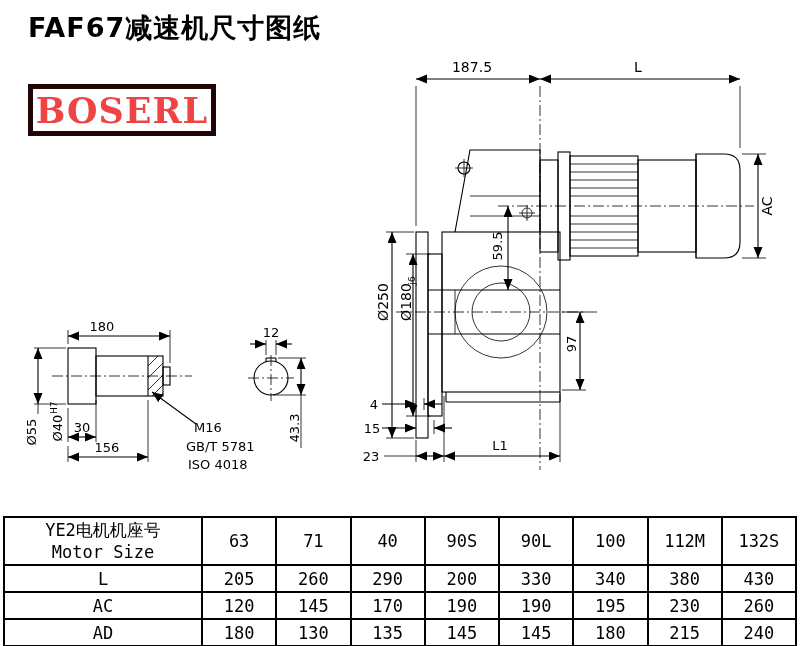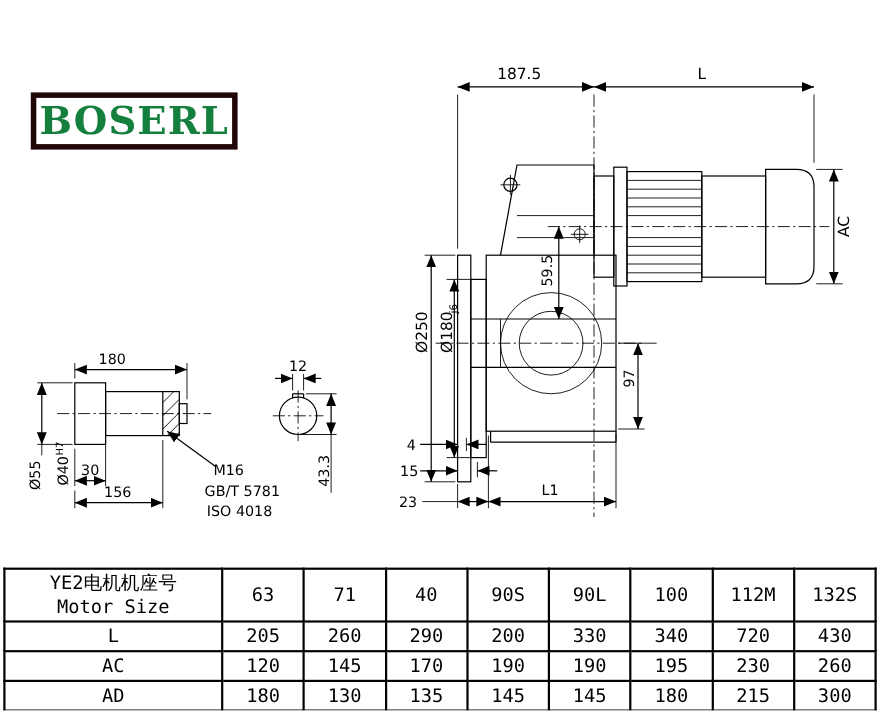--- a/index.html
+++ b/index.html
@@ -1,40 +1,41 @@
 <!DOCTYPE html>
 <html><head>
 <meta charset="utf-8">
 <style>
   html,body{margin:0;padding:0;background:#fff;}
   .stage{position:relative;width:800px;height:646px;background:#fff;overflow:hidden;
          font-family:"DejaVu Sans",sans-serif;color:#000;}
   .title{position:absolute;left:28px;top:10px;font-size:27px;font-weight:bold;letter-spacing:1px;}
   .logo{position:absolute;left:28px;top:84px;width:178px;height:42px;border:5px solid #200606;
         display:flex;align-items:center;justify-content:center;background:#fff;}
-  .logo span{font-family:"DejaVu Serif",serif;font-size:35px;font-weight:bold;color:#15803d;
+  .logo span{font-family:"DejaVu Serif",serif;font-size:35px;font-weight:bold;color:#ef4444;
              letter-spacing:1px;line-height:1;}
   svg.draw{position:absolute;left:0;top:0;}
   .ln{stroke:#000;stroke-width:1.1;fill:none;}
   .tn{stroke:#000;stroke-width:0.8;fill:none;}
   .cl{stroke:#000;stroke-width:0.8;fill:none;stroke-dasharray:11 3 2 3;}
   text{fill:#000;font-family:"DejaVu Sans",sans-serif;}
   .tblwrap{position:absolute;left:3px;top:516px;width:794px;}
   table{border-collapse:collapse;width:100%;table-layout:fixed;
         font-family:"DejaVu Sans Mono","DejaVu Sans",monospace;}
   th,td{border:2px solid #000;text-align:center;padding:0;font-weight:normal;color:#000;}
   thead th{height:46px;font-size:17px;}
   tbody td{height:25px;font-size:17px;}
   .hdr div{line-height:1.3;}
 </style>
 </head>
 <body>
 
 <div class="stage">
 
+  <div class="title">FAF67减速机尺寸图纸</div>
 
   <div class="logo">
     <span>BOSERL</span>
   </div>
 
   <svg class="draw" width="800" height="516" viewBox="0 0 800 516">
     <defs>
       <marker id="arr" markerUnits="userSpaceOnUse" markerWidth="12" markerHeight="10" refX="11" refY="4.5" orient="auto-start-reverse">
         <path d="M0,0 L11,4.5 L0,9 Z" fill="#000"></path>
       </marker>
@@ -234,21 +235,21 @@
       </thead>
       <tbody>
         <tr>
           <td>L</td>
           <td>205</td>
           <td>260</td>
           <td>290</td>
           <td>200</td>
           <td>330</td>
           <td>340</td>
-          <td>720</td>
+          <td>380</td>
           <td>430</td>
         </tr>
         <tr>
           <td>AC</td>
           <td>120</td>
           <td>145</td>
           <td>170</td>
           <td>190</td>
           <td>190</td>
           <td>195</td>
@@ -257,19 +258,19 @@
         </tr>
         <tr>
           <td>AD</td>
           <td>180</td>
           <td>130</td>
           <td>135</td>
           <td>145</td>
           <td>145</td>
           <td>180</td>
           <td>215</td>
-          <td>300</td>
+          <td>240</td>
         </tr>
       </tbody>
     </table>
   </div>
 
 </div>
 
 </body></html>

